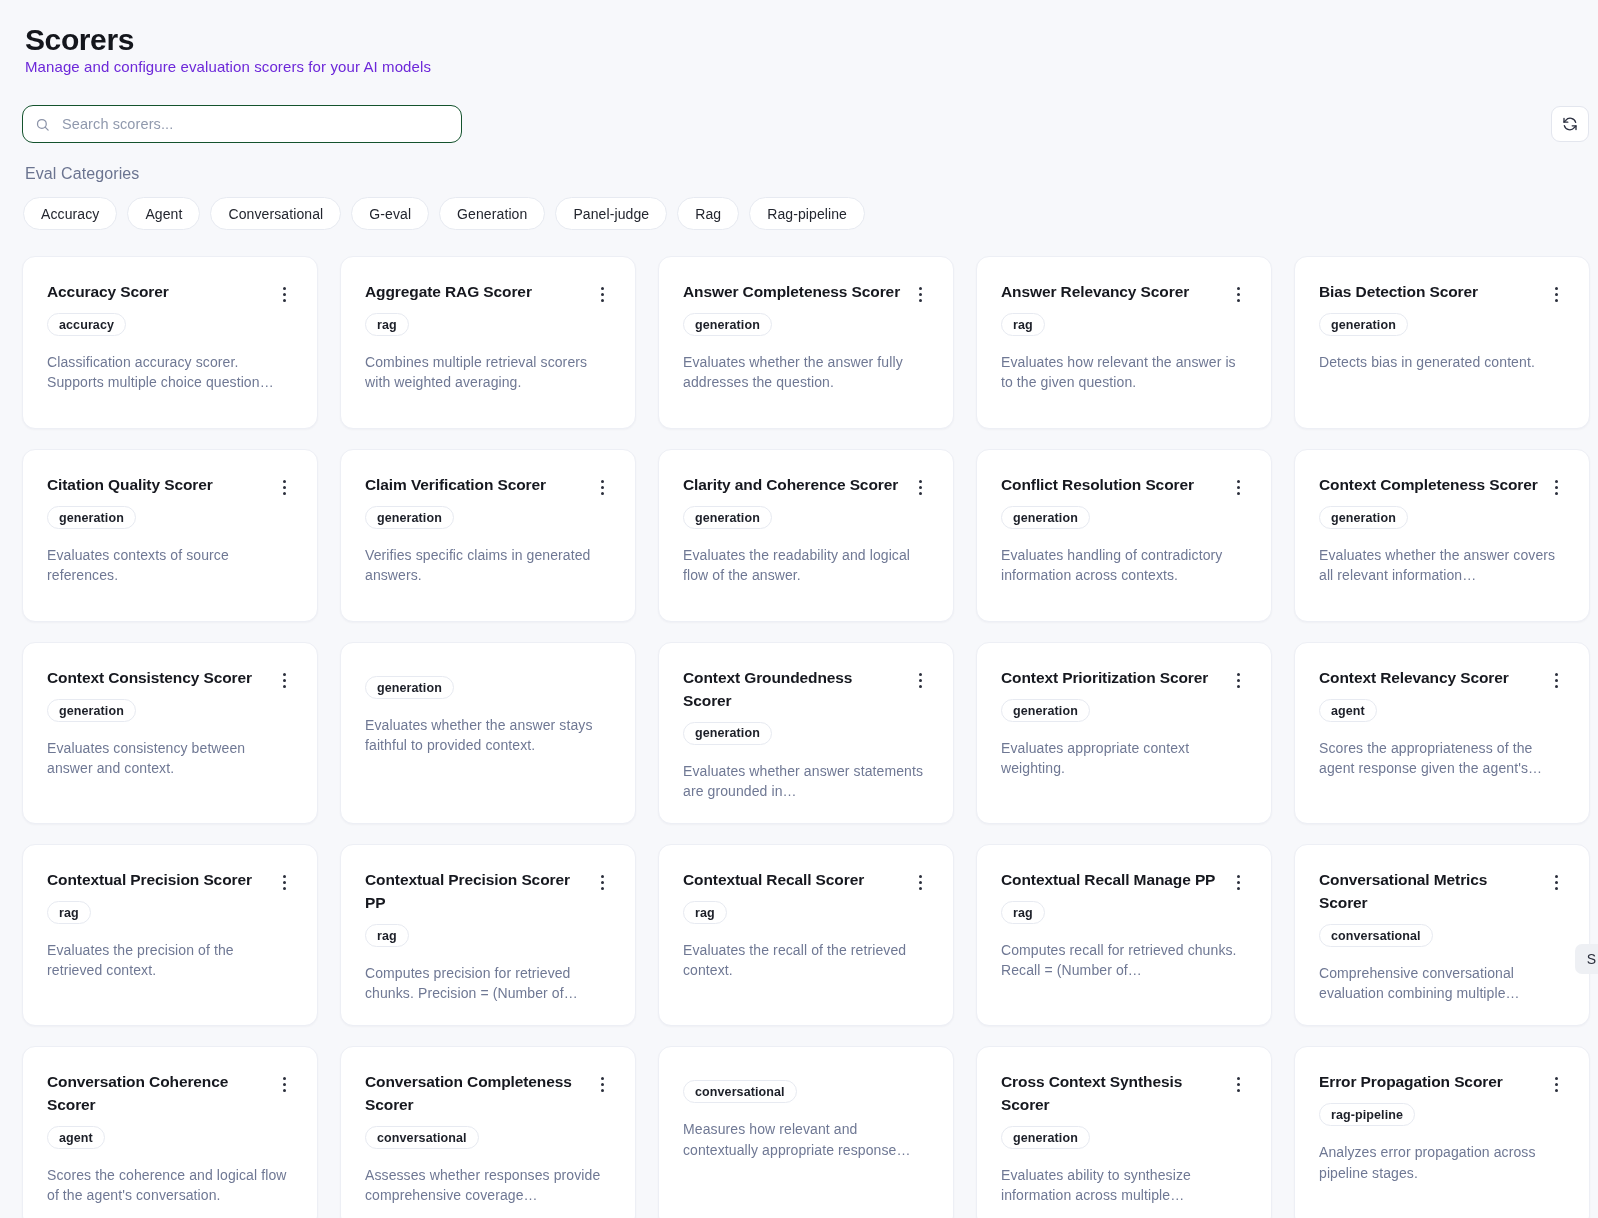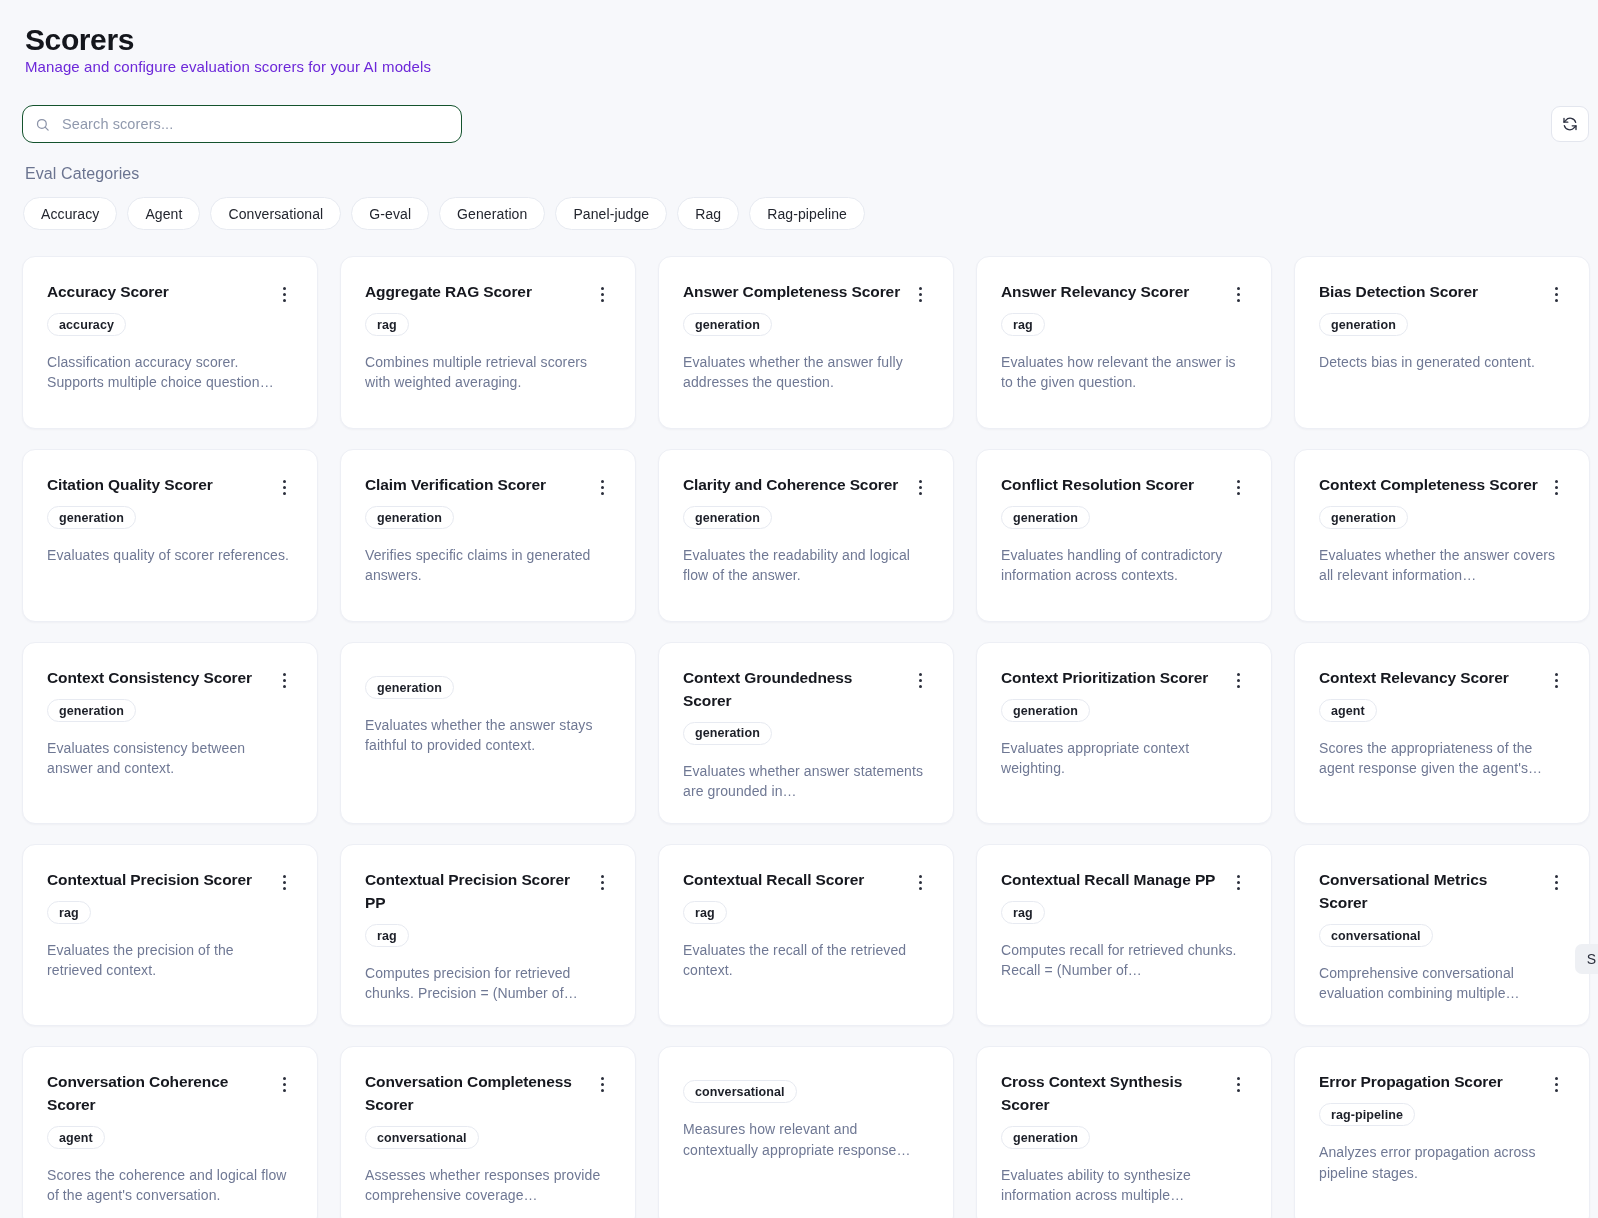--- a/index.html
+++ b/index.html
@@ -337,21 +337,21 @@
   <div class="scorer-card">
     <div class="card-head">
       <div class="card-title">Citation Quality Scorer</div>
       <div class="kebab-button">
         <span></span>
             <span></span>
             <span></span>
       </div>
     </div>
     <div class="card-tag">generation</div>
-    <div class="card-desc">Evaluates quality of scorer references.</div>
+    <div class="card-desc">Evaluates contexts of source references.</div>
   </div>
 
   <div class="scorer-card">
     <div class="card-head">
       <div class="card-title">Claim Verification Scorer</div>
       <div class="kebab-button">
         <span></span>
             <span></span>
             <span></span>
       </div>

